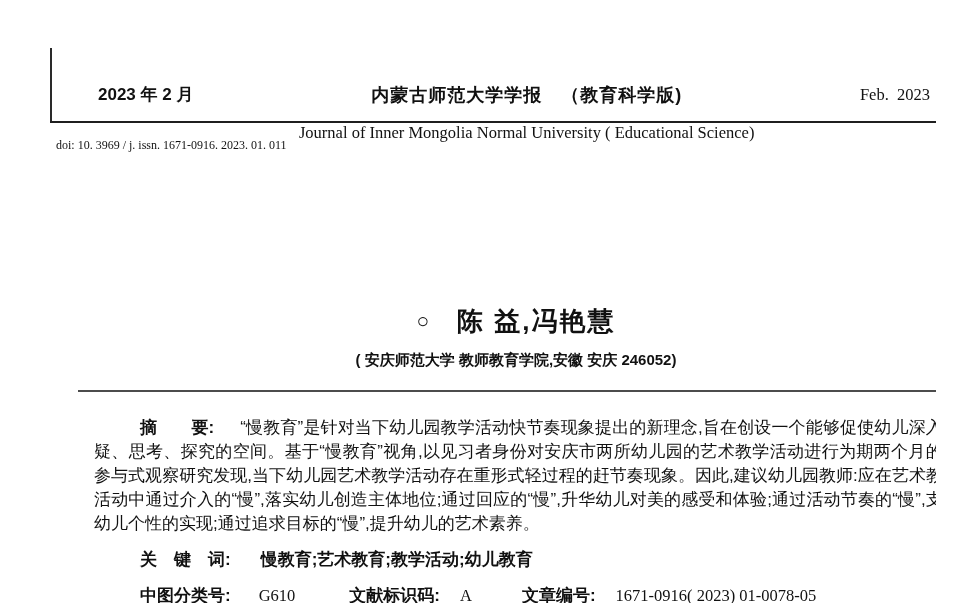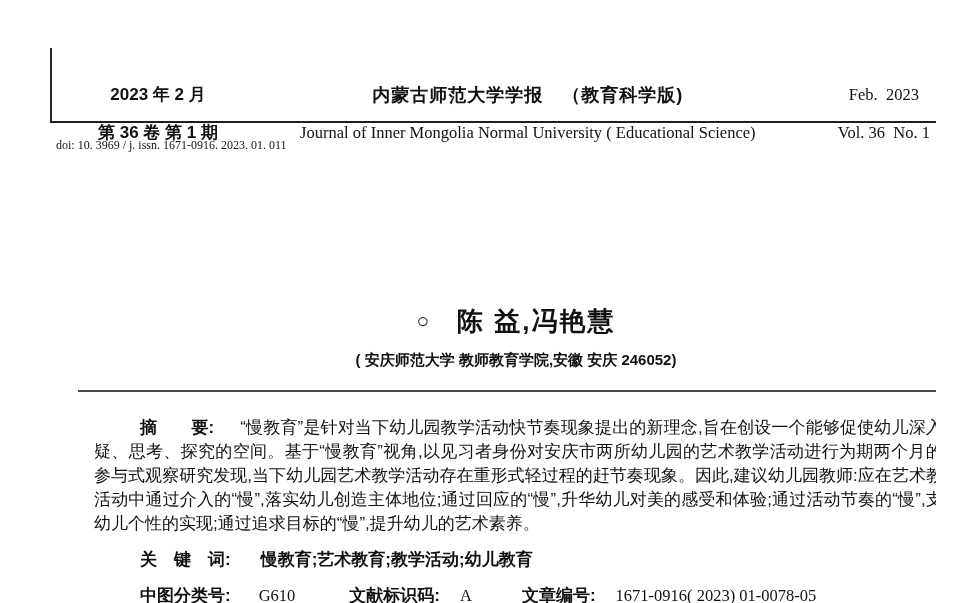--- a/index.html
+++ b/index.html
@@ -106,29 +106,27 @@
 </head>
 <body>
 
 <div class="page">
 
   <div class="edge-line"></div>
 
   <div class="header">
     <div class="header-left">
       <div data-bind="header.left_line1">2023 年 2 月</div>
-      <div data-bind="header.left_line2">第 36 卷 第 1 期</div>
     </div>
     <div class="header-center">
       <div class="cn" data-bind="header.center_line1">内蒙古师范大学学报　（教育科学版)</div>
       <div class="en" data-bind="header.center_line2">Journal of Inner Mongolia Normal University ( Educational Science)</div>
     </div>
     <div class="header-right">
       <div data-bind="header.right_line1">Feb.  2023</div>
-      <div data-bind="header.right_line2">Vol. 36  No. 1</div>
     </div>
   </div>
 
   <div class="header-rule"></div>
 
   <div class="doi" data-bind="doi">doi: 10. 3969 / j. issn. 1671-0916. 2023. 01. 011</div>
 
 
   <div class="authors">
     <span class="marker" data-bind="article.authors_marker">○</span><span data-bind="article.authors">陈 益,冯艳慧</span>

